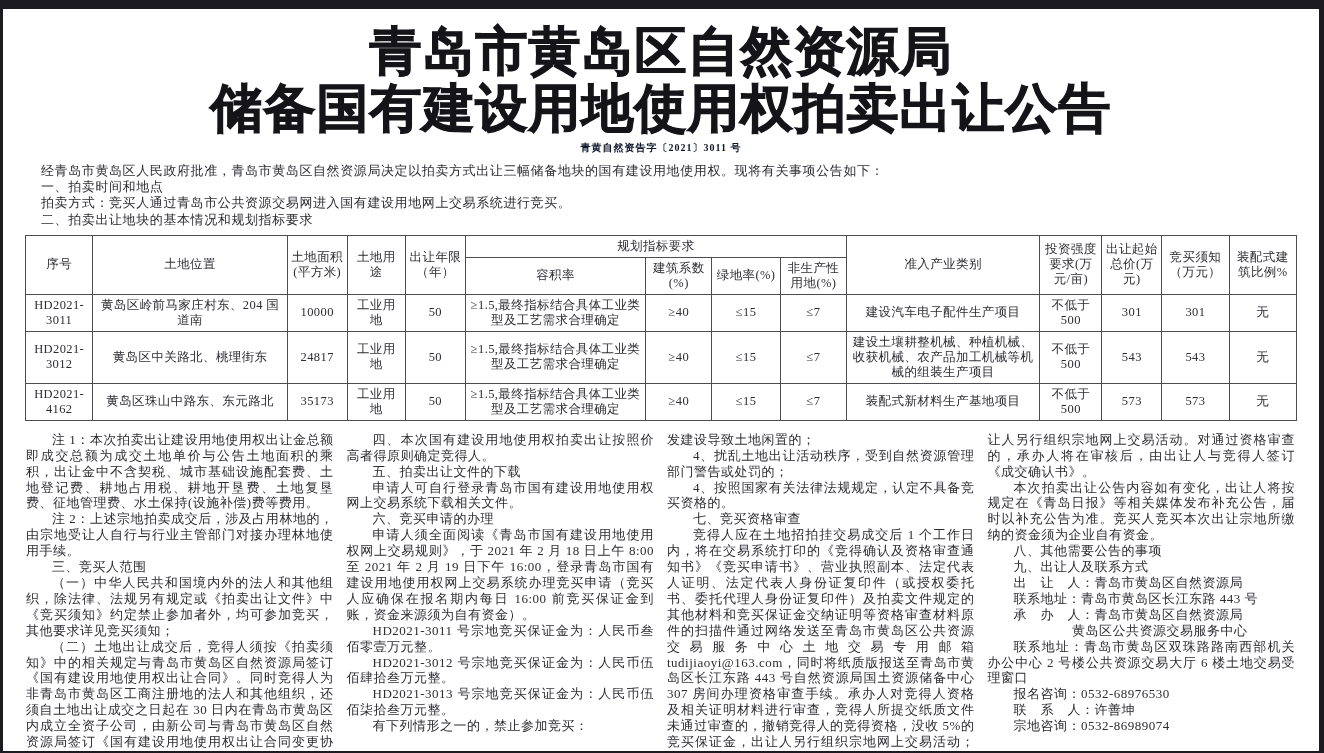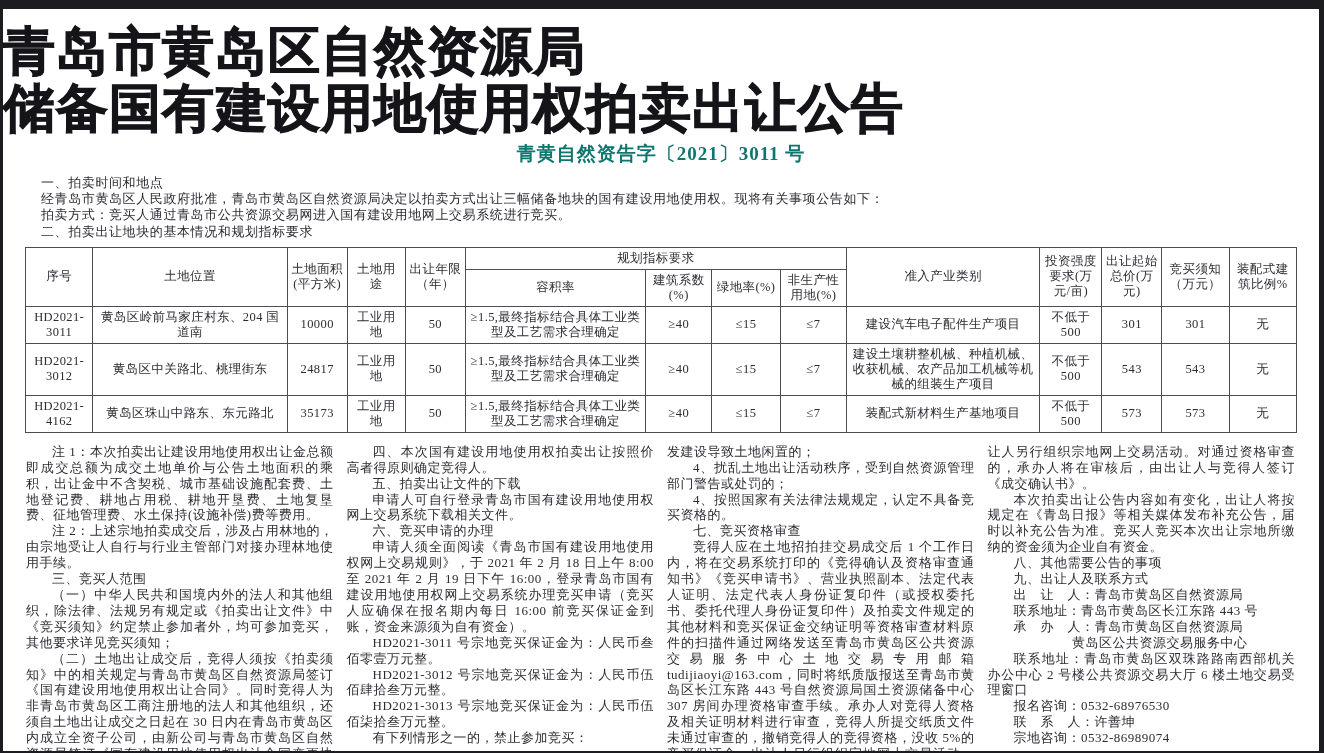--- a/index.html
+++ b/index.html
@@ -12,36 +12,36 @@
     border-top:9px solid #1b1b20;
     border-left:3px solid #1b1b20;
     border-right:5px solid #1b1b20;
     border-bottom:2px solid #1b1b20;
     overflow:hidden;
     color:#26262c;
     font-family:"Liberation Serif","DejaVu Serif",serif;
   }
   .title{
     margin:14px 0 2px 0;
-    text-align:left;
+    text-align:center;
     font-family:"Liberation Sans","DejaVu Sans",sans-serif;
     font-weight:900;
     font-size:52px;
     line-height:57px;
     letter-spacing:1px;
     color:#141419;
     -webkit-text-stroke:1px #141419;
   }
   .doc-no{
     text-align:center;
-    font-size:19px;
+    font-size:10px;
     font-weight:bold;
     letter-spacing:1px;
     margin:4px 0 8px 0;
-    color:#0f766e;
+    color:#0f172a;
   }
   .intro{
     padding:0 30px 0 38px;
     font-size:13px;
     line-height:16.2px;
     letter-spacing:0.6px;
     color:#2c2c33;
   }
   .intro p{margin:0;}
   table.land-table{
@@ -83,22 +83,22 @@
 <div class="page">
 
   <div class="title">
     <div>青岛市黄岛区自然资源局</div>
     <div>储备国有建设用地使用权拍卖出让公告</div>
   </div>
 
   <div class="doc-no">青黄自然资告字〔2021〕3011 号</div>
 
   <div class="intro">
+    <p>经青岛市黄岛区人民政府批准，青岛市黄岛区自然资源局决定以拍卖方式出让三幅储备地块的国有建设用地使用权。现将有关事项公告如下：</p>
     <p>一、拍卖时间和地点</p>
-    <p>经青岛市黄岛区人民政府批准，青岛市黄岛区自然资源局决定以拍卖方式出让三幅储备地块的国有建设用地使用权。现将有关事项公告如下：</p>
     <p>拍卖方式：竞买人通过青岛市公共资源交易网进入国有建设用地网上交易系统进行竞买。</p>
     <p>二、拍卖出让地块的基本情况和规划指标要求</p>
   </div>
 
   <table class="land-table">
     <colgroup>
       <col style="width:5.3%">
         <col style="width:15.3%">
         <col style="width:4.7%">
         <col style="width:4.6%">

